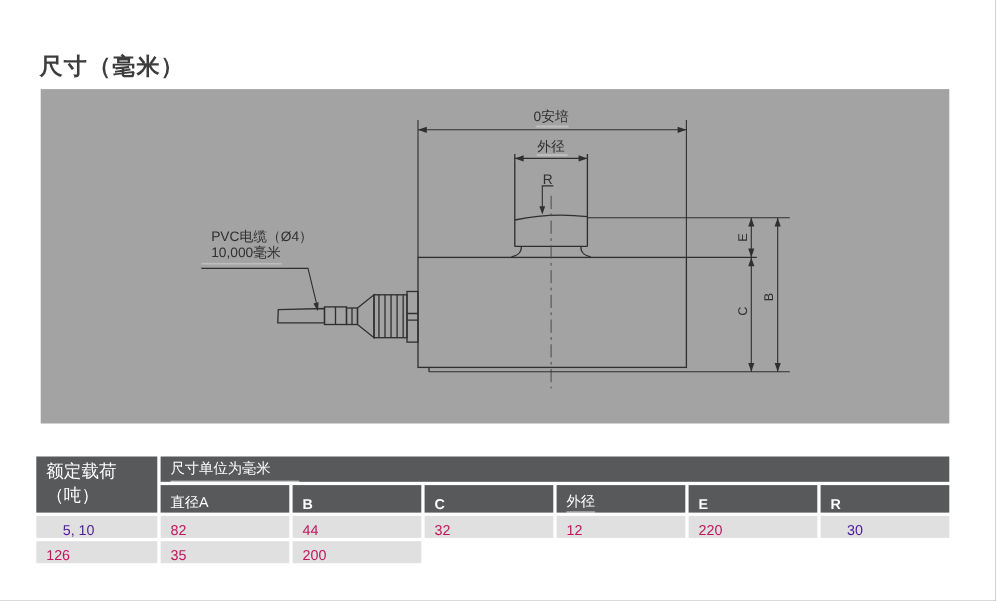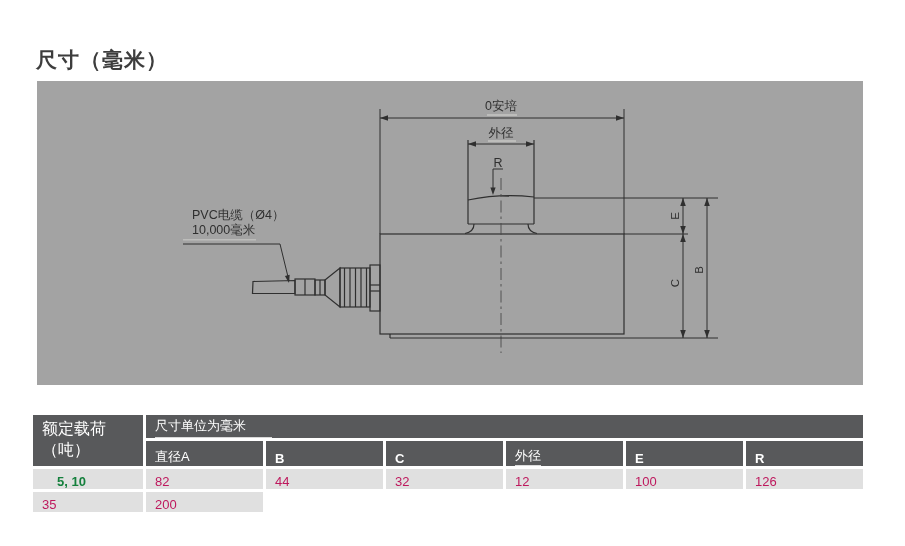--- a/index.html
+++ b/index.html
@@ -35,21 +35,21 @@
   .cell{display:flex;align-items:flex-end;padding:0 0 0 9px;box-sizing:border-box;}
   .hdr{background:#58595b;color:#ffffff;}
   .rated{grid-row:1/3;grid-column:1;align-items:flex-start;padding-top:4px;font-size:16px;}
   .unit{grid-column:2/8;grid-row:1;}
   .unit .u-lbl{display:inline-block;border-bottom:1px solid #d8d8d8;padding:0 26px 2px 0;}
   .colhdr{font-weight:bold;}
   .colhdr.plain{font-weight:normal;}
   .underA{box-shadow:0 7px 0 -2px rgba(255,255,255,0.85);margin-top:34px;}
   .underB{border-bottom:1px solid #dcdcdc;box-shadow:0 6px 0 -2px rgba(255,255,255,0.65);}
   .drow{background:#e0e0e0;color:#be185d;}
-  .loadcell{font-weight:bold;color:#15803d;padding-left:24px;}
+  .loadcell{font-weight:normal;color:#4c1d95;padding-left:24px;}
 </style>
 </head>
 <body>
 
 <div class="page-title">尺寸（毫米）</div>
 
 <div class="panel">
   <svg width="826" height="304" viewBox="0 0 826 304">
     <g stroke="#2f2f2f" stroke-width="1.2" fill="none">
 
@@ -152,18 +152,19 @@
   </div>
   <div class="cell hdr colhdr">
     <span>R</span>
   </div>
 
   <div class="cell drow loadcell">5, 10</div>
   <div class="cell drow">82</div>
   <div class="cell drow">44</div>
   <div class="cell drow">32</div>
   <div class="cell drow">12</div>
-  <div class="cell drow">100</div>
+  <div class="cell drow">220</div>
 
+  <div class="cell drow loadcell">30</div>
   <div class="cell drow">126</div>
   <div class="cell drow">35</div>
   <div class="cell drow">200</div>
 </div>
 
 </body></html>

